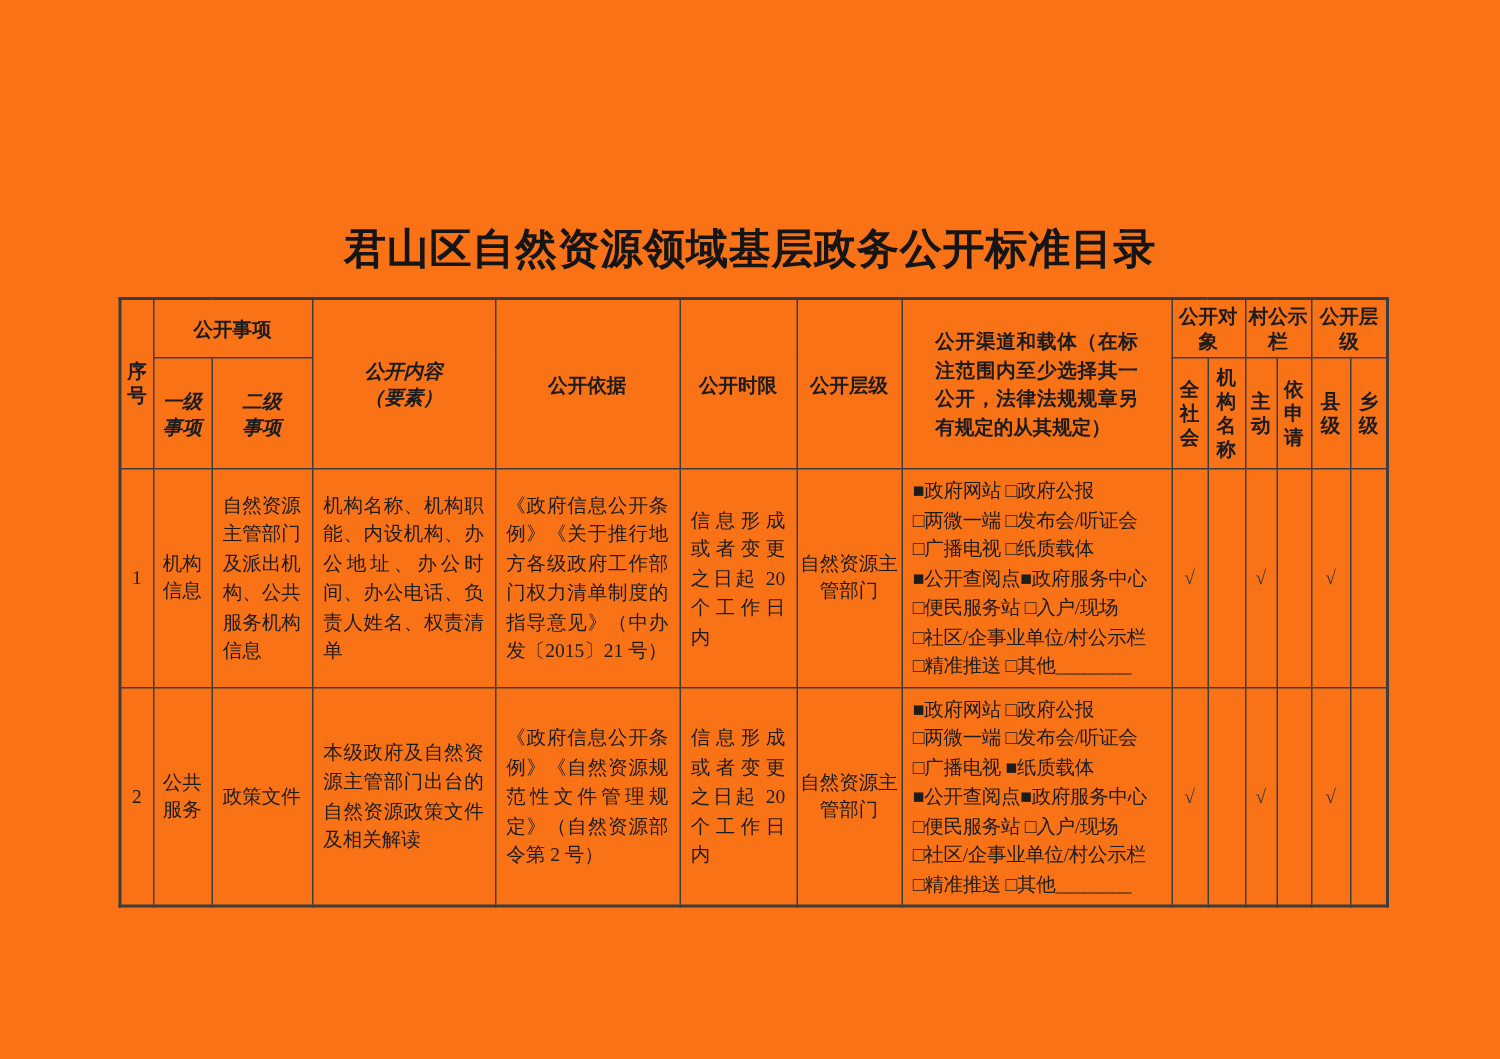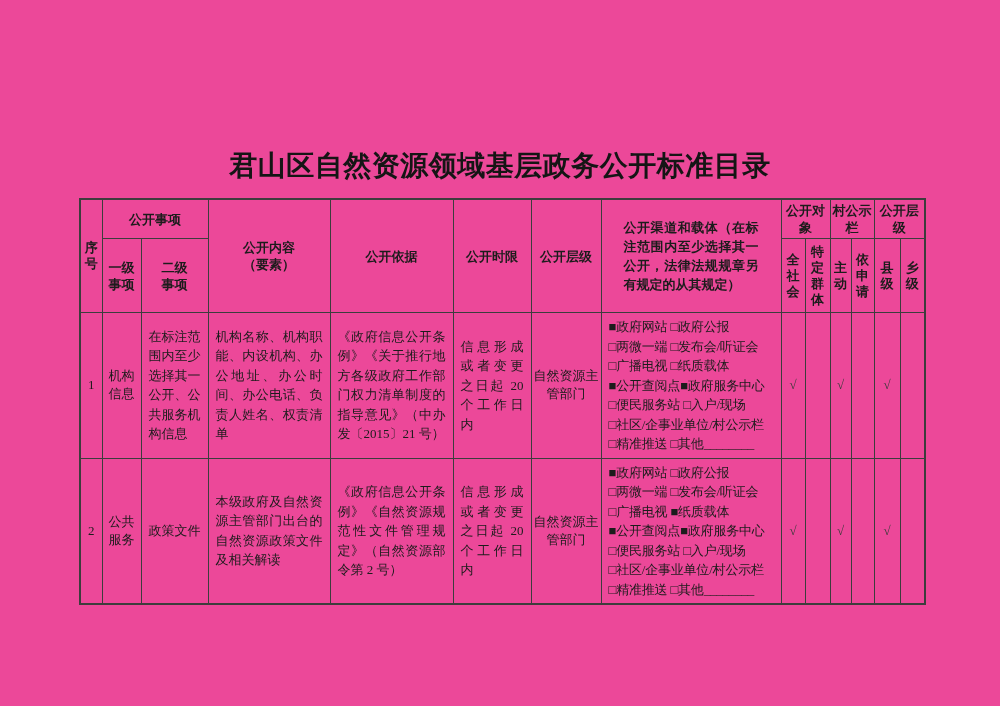--- a/index.html
+++ b/index.html
@@ -1,21 +1,21 @@
 <!DOCTYPE html>
 <html><head>
 <meta charset="utf-8">
 <style>
   * { box-sizing: border-box; margin: 0; padding: 0; }
   html, body { background: #ffffff; }
   .page {
     position: relative;
     width: 1000px;
     height: 706px;
-    background: #ec4899;
+    background: #f97316;
     font-family: "Liberation Serif", "DejaVu Serif", serif;
     color: #1c1c1c;
     overflow: hidden;
   }
   .doc-title {
     position: absolute;
     top: 147px;
     left: 0;
     width: 100%;
     text-align: center;
@@ -43,21 +43,21 @@
   }
   th {
     font-weight: 700;
     text-align: center;
     line-height: 17px;
   }
   tr.hA  { height: 38px; }
   tr.hB  { height: 74px; }
   tr.r1  { height: 142px; }
   tr.r2  { height: 143px; }
-  .pre   { white-space: pre-line; }
+  .pre   { white-space: pre-line; font-style: italic; }
   .narrow { padding: 2px 0; line-height: 16px; }
   .just {
     text-align: justify;
     text-justify: inter-character;
     padding: 4px 7px;
     line-height: 19.5px;
   }
   .center { text-align: center; }
   .th-channels {
     text-align: justify;
@@ -118,31 +118,31 @@
         <th colspan="2">公开对象</th>
         <th colspan="2">村公示栏</th>
         <th colspan="2">公开层级</th>
       </tr>
       <tr class="hB">
         <th class="pre">一级
 事项</th>
         <th class="pre">二级
 事项</th>
         <th class="narrow">全社会</th>
-        <th class="narrow">特定群体</th>
+        <th class="narrow">机构名称</th>
         <th class="narrow">主动</th>
         <th class="narrow">依申请</th>
         <th class="narrow">县级</th>
         <th class="narrow">乡级</th>
       </tr>
 
       <tr class="r1">
         <td class="center">1</td>
         <td class="center">机构信息</td>
-        <td class="just">在标注范围内至少选择其一公开、公共服务机构信息</td>
+        <td class="just">自然资源主管部门及派出机构、公共服务机构信息</td>
         <td class="just">机构名称、机构职能、内设机构、办公地址、办公时间、办公电话、负责人姓名、权责清单</td>
         <td class="just">《政府信息公开条例》《关于推行地方各级政府工作部门权力清单制度的指导意见》（中办发〔2015〕21 号）</td>
         <td class="just">信息形成或者变更之日起 20 个工作日内</td>
         <td class="center">自然资源主管部门</td>
         <td class="channels">
           <div class="ch-line">■政府网站 □政府公报</div>
           <div class="ch-line">□两微一端 □发布会/听证会</div>
           <div class="ch-line">□广播电视 □纸质载体</div>
           <div class="ch-line">■公开查阅点■政府服务中心</div>
           <div class="ch-line">□便民服务站 □入户/现场</div>

